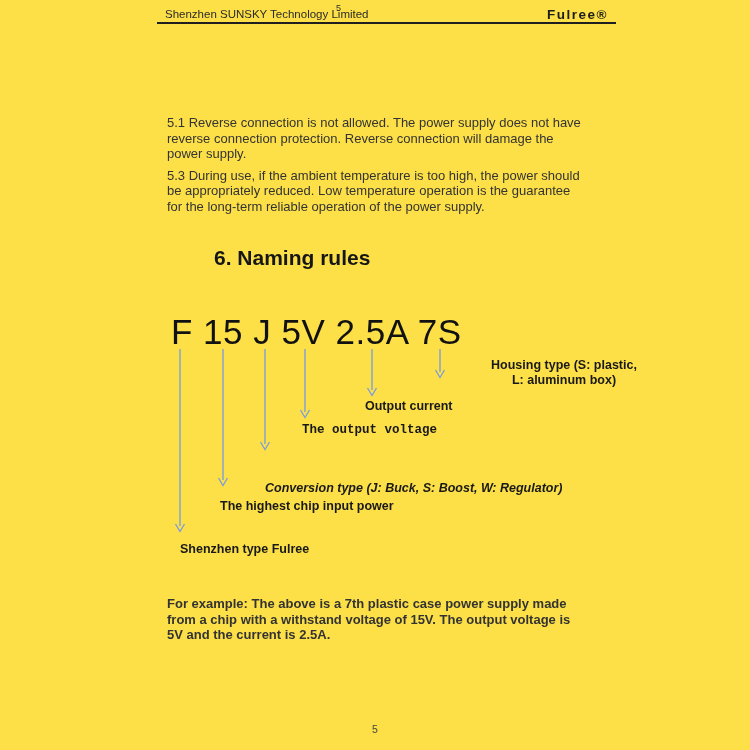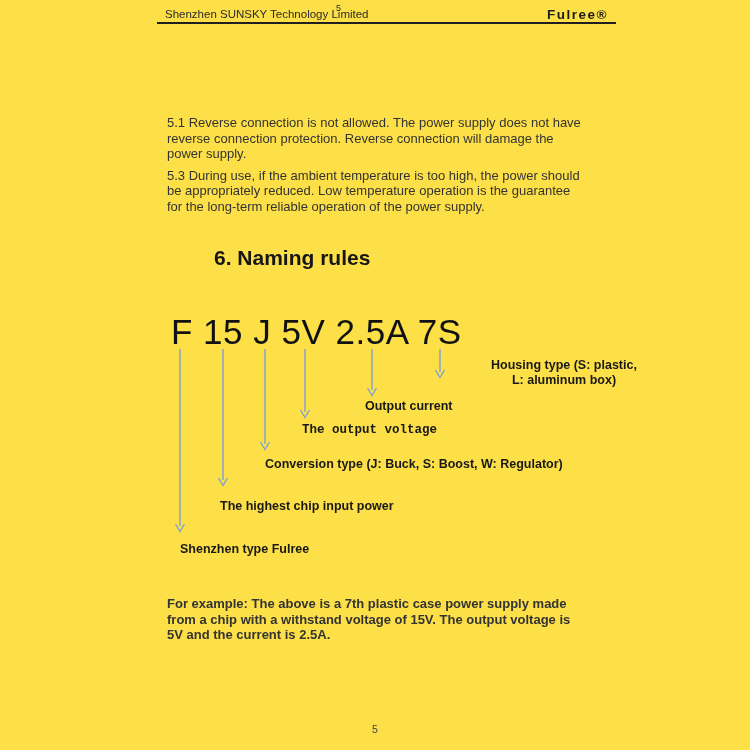--- a/index.html
+++ b/index.html
@@ -30,21 +30,21 @@
 
   
   .naming-code{position:absolute;left:171px;top:312px;font-size:35px;color:#111;letter-spacing:0.5px;white-space:nowrap;}
 
   .arrow{position:absolute;width:12px;overflow:visible;}
   .arrow svg{display:block;overflow:visible;}
 
   .diag-label{position:absolute;font-size:12.5px;font-weight:bold;color:#191919;white-space:nowrap;}
   #lbl-trademark{left:180px;top:542px;}
   #lbl-chip-power{left:220px;top:499px;}
-  #lbl-conversion{left:265px;top:457px;}
+  #lbl-conversion{left:265px;top:481px;font-style:italic;}
   #lbl-output-voltage{left:302px;top:423px;font-family:Liberation Mono, monospace;}
   #lbl-output-current{left:365px;top:399px;}
   #lbl-housing{left:460px;top:358px;width:160px;text-align:center;white-space:normal;line-height:15px;margin-left:24px;}
 
   
   .footer-page{position:absolute;left:360px;top:723px;width:30px;text-align:center;font-size:10.5px;color:#444;}
 </style>
 </head>
 <body>
 

